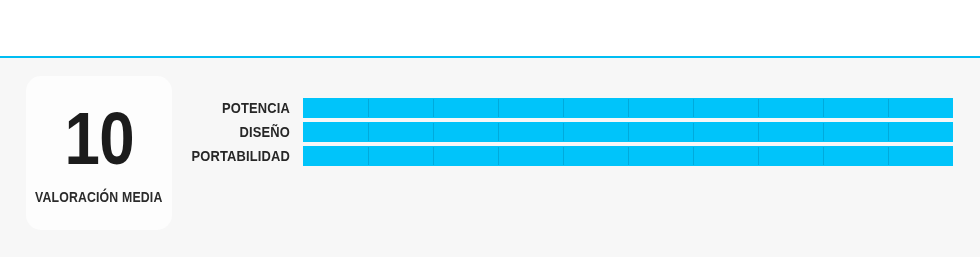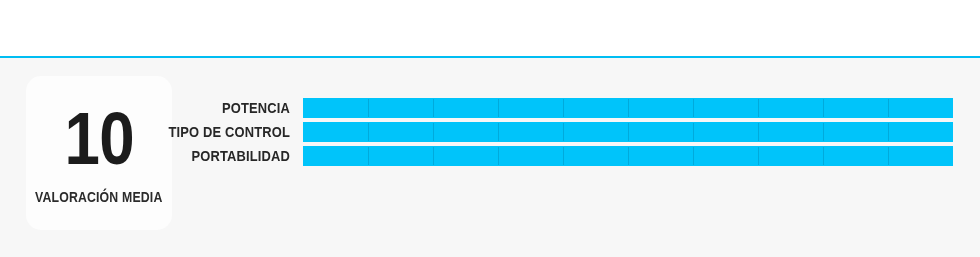--- a/index.html
+++ b/index.html
@@ -172,38 +172,38 @@
               <div class="tick" style="left: 40%;"></div>
               <div class="tick" style="left: 50%;"></div>
               <div class="tick" style="left: 60%;"></div>
               <div class="tick" style="left: 70%;"></div>
               <div class="tick" style="left: 80%;"></div>
               <div class="tick" style="left: 90%;"></div>
             </div>
         </div>
       </div>
 
-
       <div class="criteria-row">
-        <div class="criteria-label">TIPO DE CONTROL</div>
+        <div class="criteria-label">DISEÑO</div>
         <div class="criteria-track">
           <div class="criteria-fill" style="width: 100%;"></div>
           <div class="criteria-ticks">
               <div class="tick" style="left: 10%;"></div>
               <div class="tick" style="left: 20%;"></div>
               <div class="tick" style="left: 30%;"></div>
               <div class="tick" style="left: 40%;"></div>
               <div class="tick" style="left: 50%;"></div>
               <div class="tick" style="left: 60%;"></div>
               <div class="tick" style="left: 70%;"></div>
               <div class="tick" style="left: 80%;"></div>
               <div class="tick" style="left: 90%;"></div>
             </div>
         </div>
       </div>
+
 
       <div class="criteria-row">
         <div class="criteria-label">PORTABILIDAD</div>
         <div class="criteria-track">
           <div class="criteria-fill" style="width: 100%;"></div>
           <div class="criteria-ticks">
               <div class="tick" style="left: 10%;"></div>
               <div class="tick" style="left: 20%;"></div>
               <div class="tick" style="left: 30%;"></div>
               <div class="tick" style="left: 40%;"></div>

